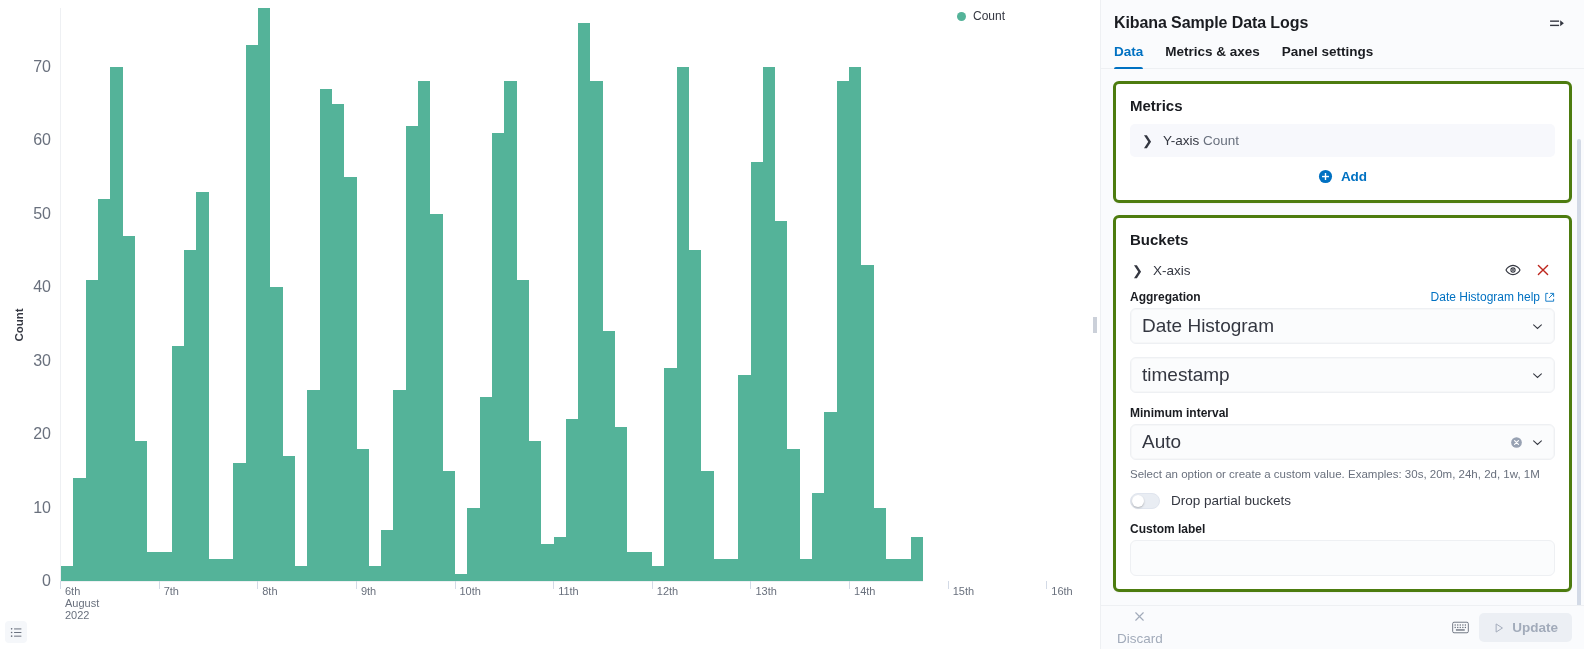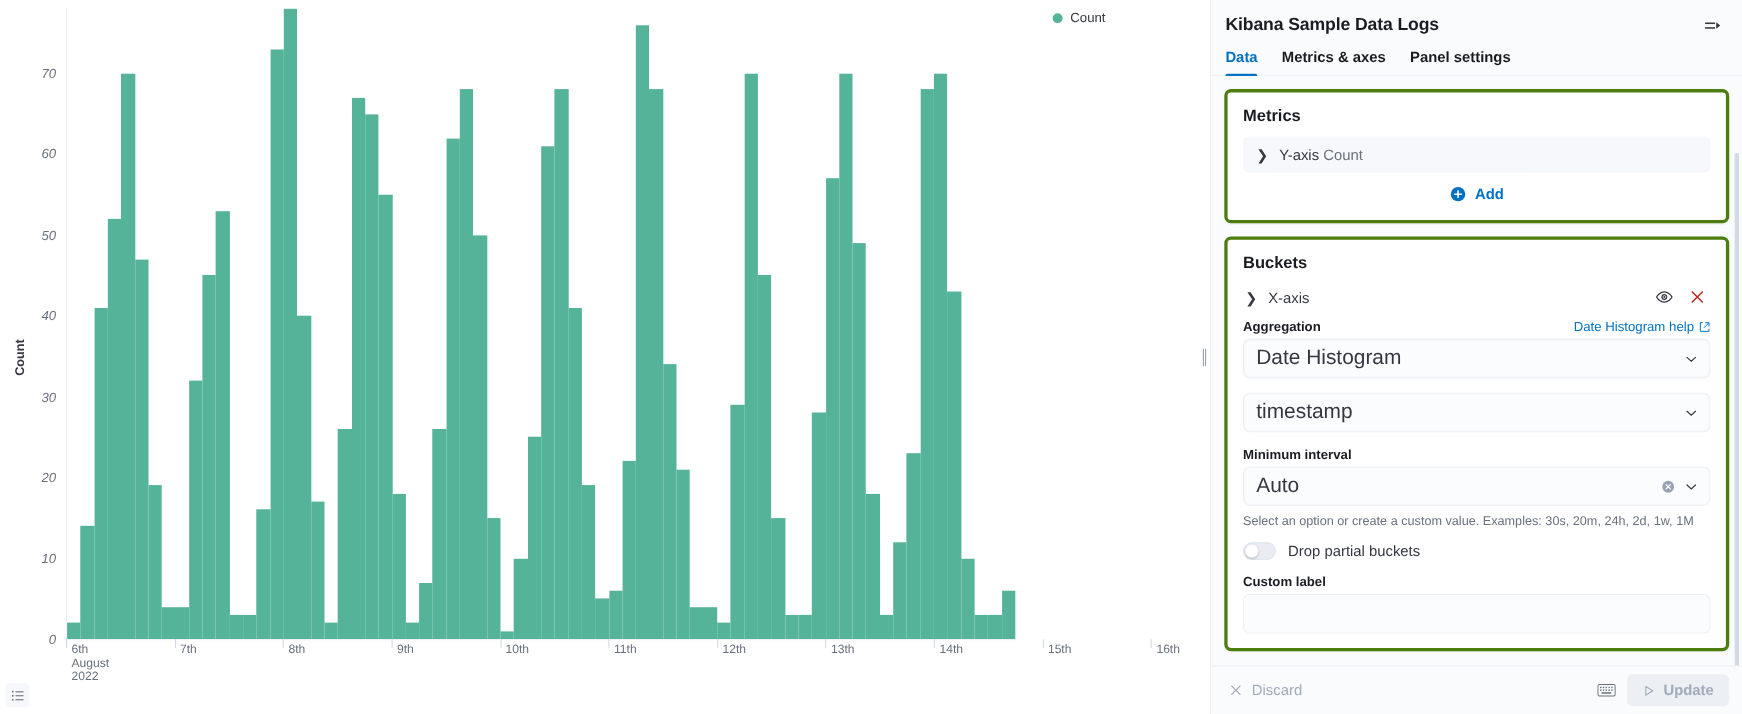--- a/index.html
+++ b/index.html
@@ -36,23 +36,22 @@
   .plot-wrap {
     position: absolute; left: 60px; top: 8px;
     width: 863px; height: 573px;
   }
   .yaxis-line {
     position: absolute; left: 0; top: 0; bottom: 0;
     width: 1px; background: #eef0f3;
   }
   .ytick {
     position: absolute; right: 100%; padding-right: 9px;
-    font-size: 12px; color: #69707d; transform: translateY(-50%);
+    font-size: 16px; color: #69707d; transform: translateY(-50%);
     white-space: nowrap;
-    font-style: italic;
   }
   .plot-area {
     position: absolute; left: 1px; right: 0; bottom: 0; top: 0;
   }
   .bars {
     position: absolute; left: 0; right: 0; bottom: 0;
     height: 100%; display: flex; align-items: flex-end;
   }
   .bar { background: #54B399; flex: 1 1 0; min-width: 0; }
   .xaxis {
@@ -192,21 +191,21 @@
     background: #d3dae6; border-radius: 2px;
   }
 
   .panel-foot {
     flex: 0 0 44px; height: 44px; border-top: 1px solid #eef0f3;
     background: #fafbfd; display: flex; align-items: center;
     justify-content: space-between; padding: 0 12px 0 16px;
   }
   .discard {
     display: flex; align-items: center; gap: 8px;
-    font-size: 13.5px; color: #a2abba; cursor: pointer;
+    font-size: 13.5px; color: #a2abba; cursor: pointer; flex-direction: column;
   }
   .foot-right { display: flex; align-items: center; gap: 8px; }
   .kbd-btn {
     width: 22px; height: 20px; border-radius: 3px;
     display: flex; align-items: center; justify-content: center;
     cursor: pointer;
   }
   .update-btn {
     display: flex; align-items: center; gap: 7px;
     background: #eceff4; color: #a2abba; border-radius: 5px;

